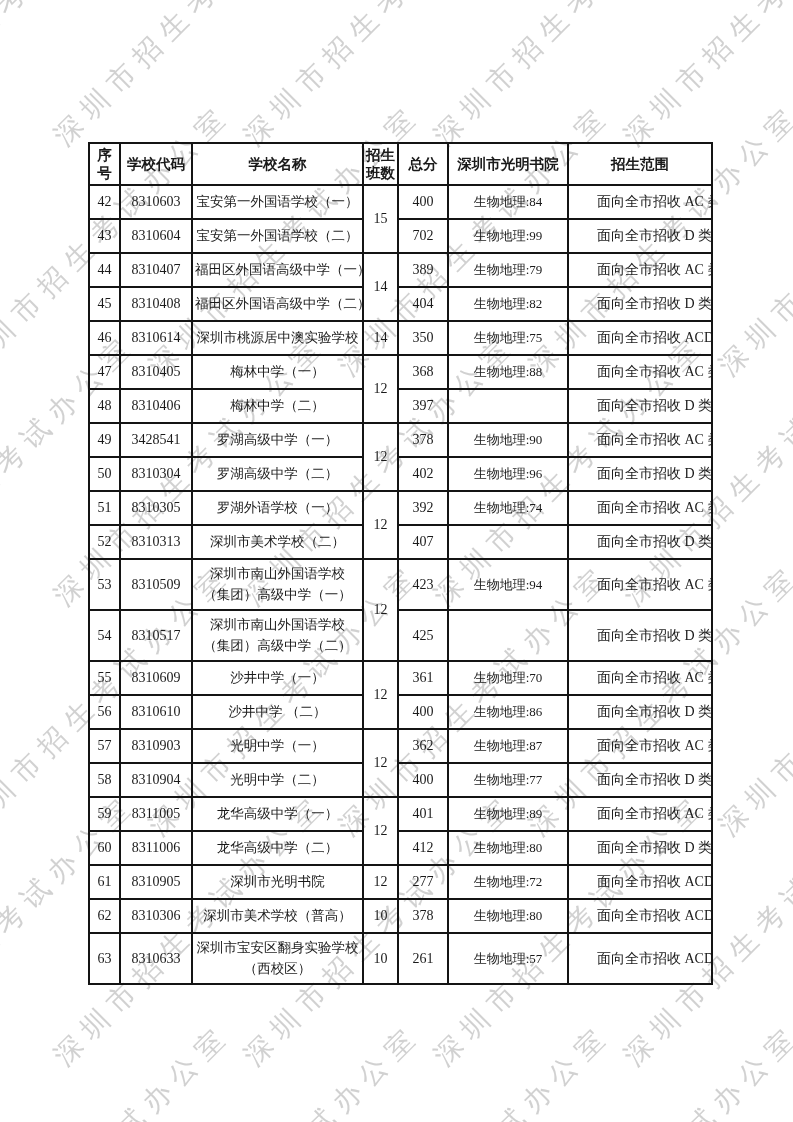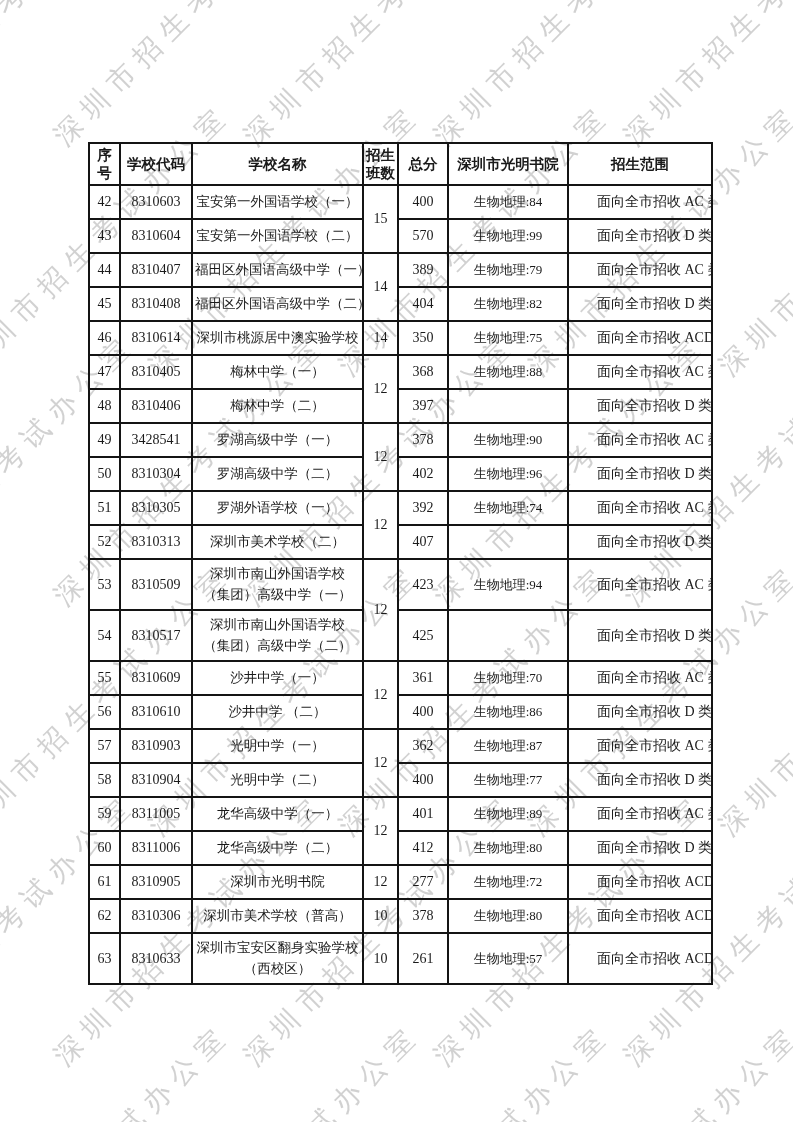--- a/index.html
+++ b/index.html
@@ -116,21 +116,21 @@
             <td class="name">宝安第一外国语学校（一）</td>
             <td class="num" rowspan="2">15</td>
             <td class="num">400</td>
             <td class="tie">生物地理:84</td>
             <td class="scope">面向全市招收 AC 类考生</td>
           </tr>
           <tr class="body-row">
             <td class="num">43</td>
             <td class="num">8310604</td>
             <td class="name">宝安第一外国语学校（二）</td>
-            <td class="num">570</td>
+            <td class="num">702</td>
             <td class="tie">生物地理:99</td>
             <td class="scope">面向全市招收 D 类考生</td>
           </tr>
           <tr class="body-row">
             <td class="num">44</td>
             <td class="num">8310407</td>
             <td class="name">福田区外国语高级中学（一）</td>
             <td class="num" rowspan="2">14</td>
             <td class="num">389</td>
             <td class="tie">生物地理:79</td>

